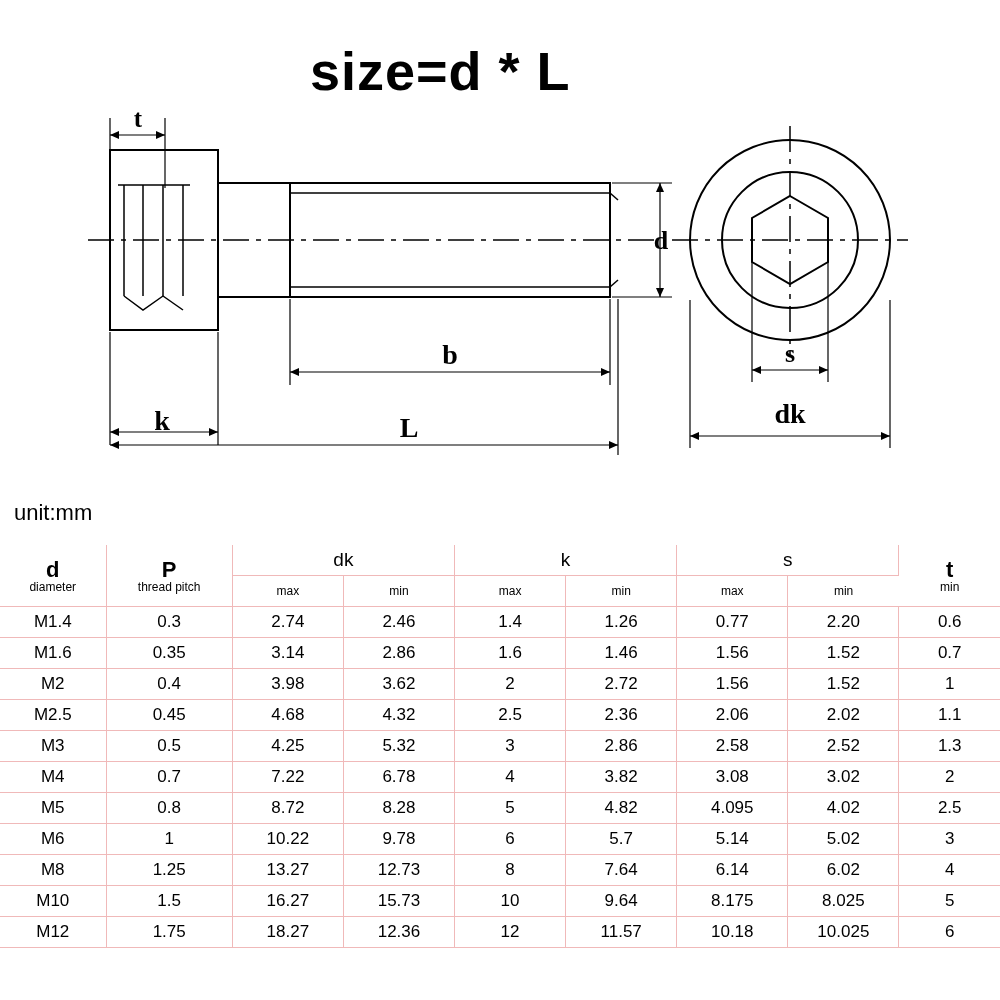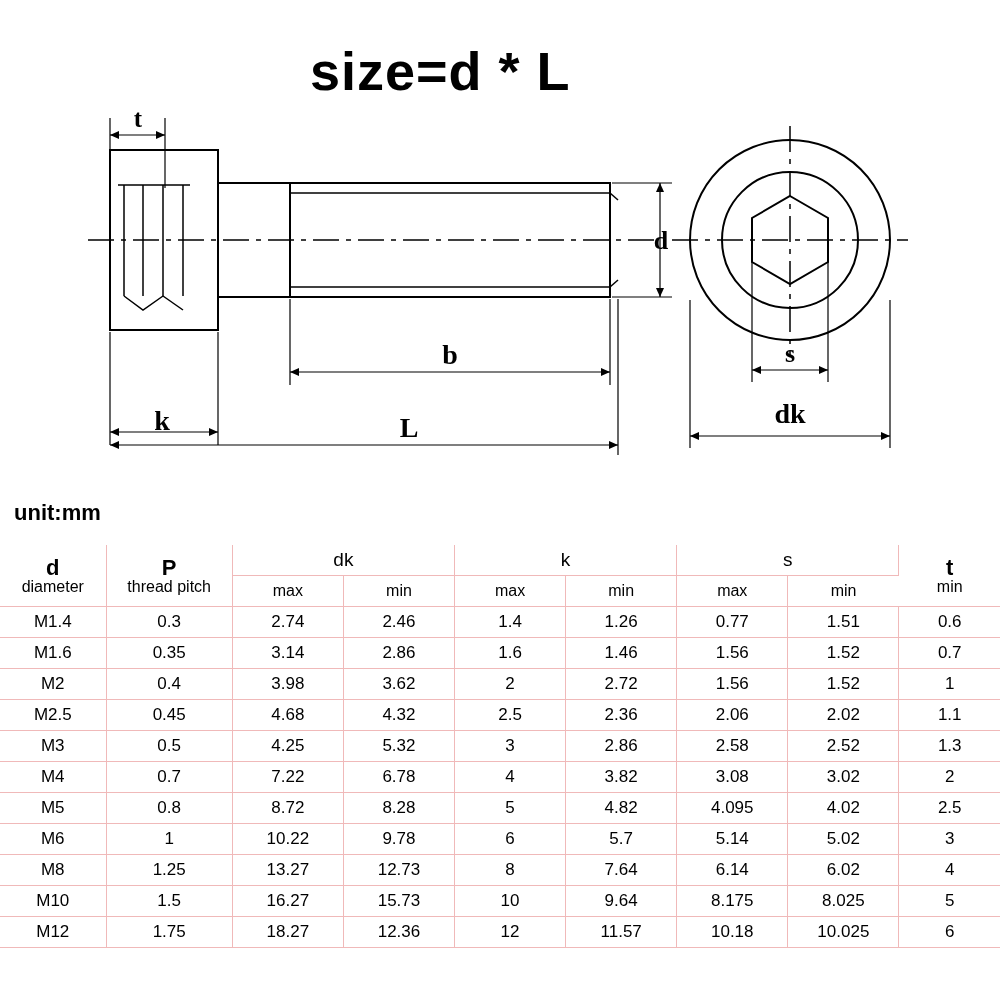--- a/index.html
+++ b/index.html
@@ -41,21 +41,21 @@
     width: 1000px;
     height: 500px;
   }
 
   
   .unit-label {
     position: absolute;
     left: 14px;
     top: 500px;
     font-size: 22px;
-    font-weight: bold;
+    font-weight: normal;
   }
 
   
   .table-wrap {
     position: absolute;
     left: 0;
     top: 545px;
     width: 1000px;
   }
   table.specs {
@@ -88,21 +88,21 @@
     height: 28px;
   }
   .big-sym {
     font-size: 22px;
     font-weight: bold;
   }
   .group-sym {
     font-size: 19px;
   }
   .sub-label {
-    font-size: 16px;
+    font-size: 12px;
   }
   .col-d { width: 105px; }
   .col-p { width: 125px; }
   .col-dkmax { width: 110px; }
   .col-dkmin { width: 110px; }
   .col-kmax { width: 110px; }
   .col-kmin { width: 110px; }
   .col-smax { width: 110px; }
   .col-smin { width: 110px; }
   .col-t { width: 100px; }
@@ -270,21 +270,21 @@
       </thead>
       <tbody>
         <tr>
           <td>M1.4</td>
           <td>0.3</td>
           <td>2.74</td>
           <td>2.46</td>
           <td>1.4</td>
           <td>1.26</td>
           <td>0.77</td>
-          <td>1.51</td>
+          <td>2.20</td>
           <td>0.6</td>
         </tr>
         <tr>
           <td>M1.6</td>
           <td>0.35</td>
           <td>3.14</td>
           <td>2.86</td>
           <td>1.6</td>
           <td>1.46</td>
           <td>1.56</td>

